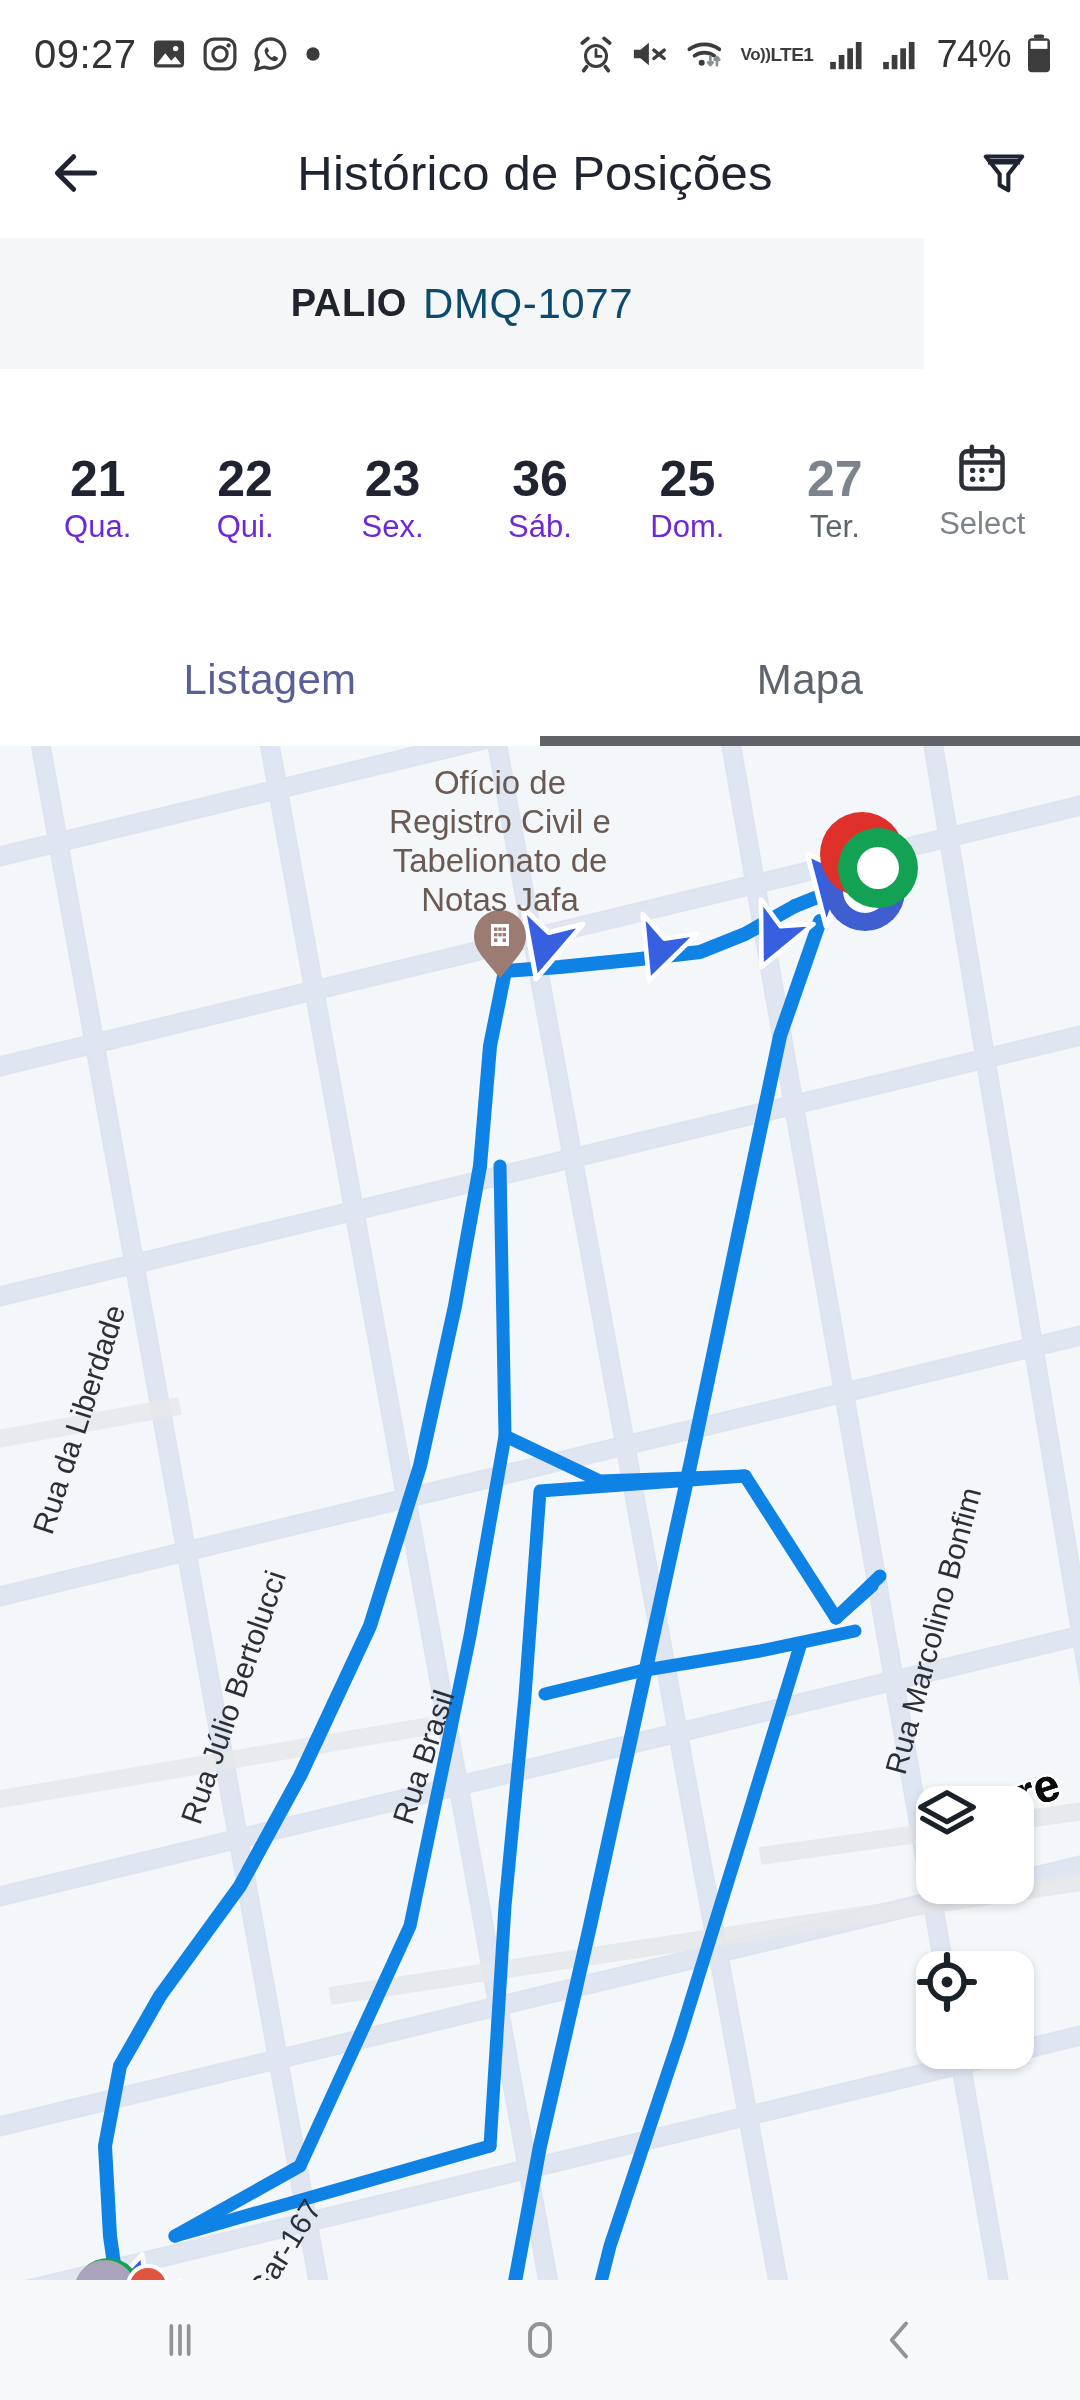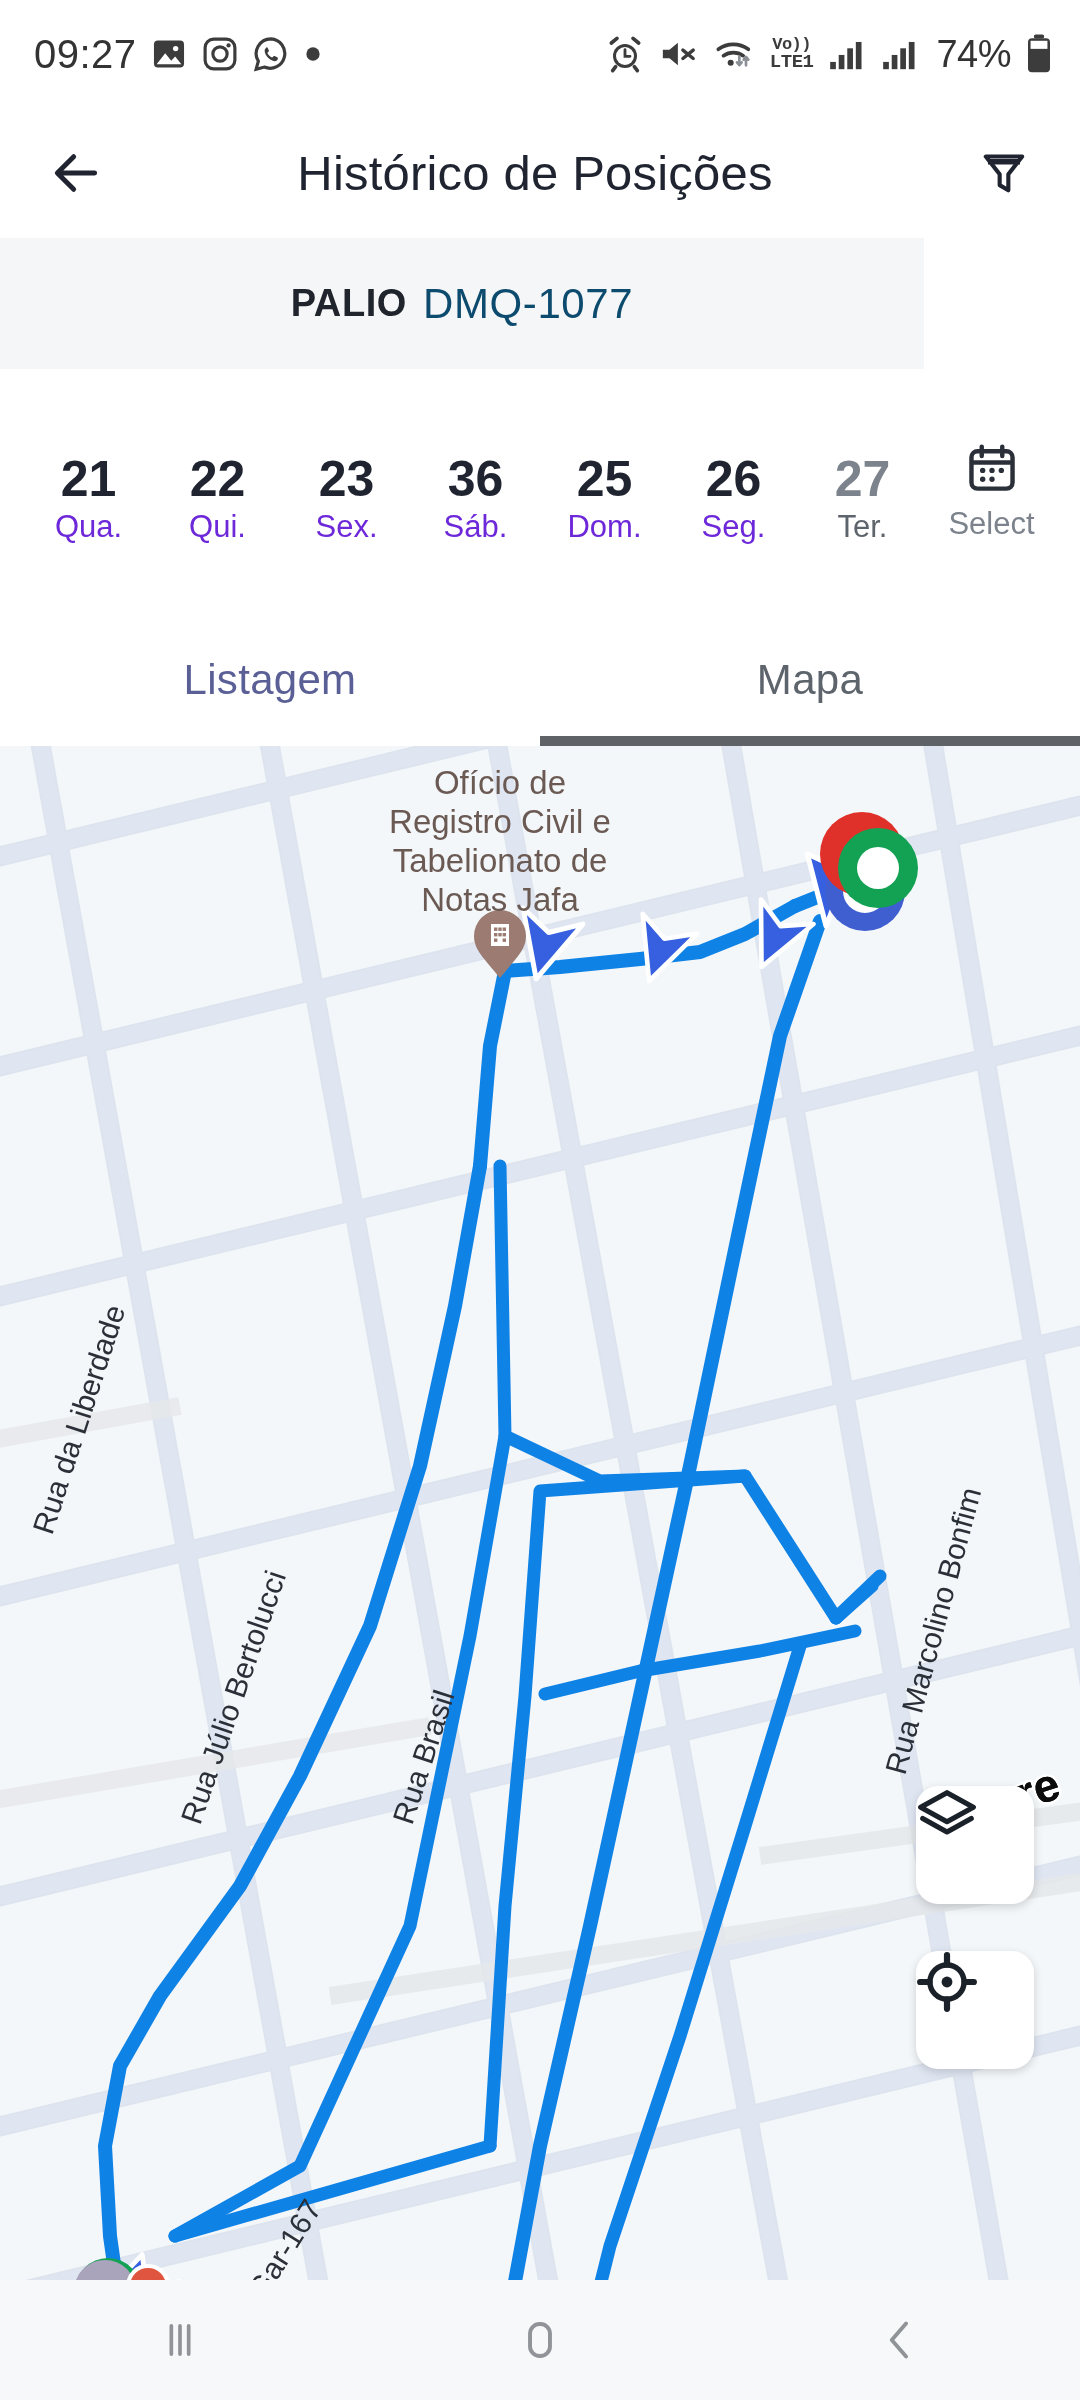--- a/index.html
+++ b/index.html
@@ -15,21 +15,21 @@
   .statusbar {
     position: absolute; top: 0; left: 0; width: 1080px; height: 108px;
     background: #ffffff; display: flex; align-items: center;
     padding: 0 26px 0 34px; color: #3c3c3c;
   }
   .sb-left { display: flex; align-items: center; gap: 13px; flex: 1; }
   .sb-time { font-size: 40px; font-weight: 400; letter-spacing: 0.5px; color: #333; }
   .sb-right { display: flex; align-items: center; gap: 13px; }
   .sb-ico { display: inline-flex; align-items: center; justify-content: center; }
   .sb-batt-txt { font-size: 38px; color: #333; letter-spacing: -0.5px; margin-left: 4px;}
-  .volte { display:flex; flex-direction:column; align-items:center; line-height:1;font-family:Liberation Mono, monospace; }
+  .volte { display:flex; flex-direction:row; align-items:center; line-height:1; }
   .volte span:first-child { font-size: 17px; font-weight: 700; letter-spacing:-0.5px;}
   .volte span:last-child { font-size: 19px; font-weight: 700; letter-spacing:-0.5px;}
 
   
   .appbar {
     position: absolute; top: 108px; left: 0; width: 1080px; height: 130px;
     background: #ffffff; display: flex; align-items: center; padding: 0 40px;
   }
   .appbar-title {
     flex: 1; text-align: center; font-size: 49px; color: #1f2430;
@@ -228,24 +228,20 @@
       <span class="day-num">23</span>
       <span class="day-lbl">Sex.</span>
     </div>
     <div class="day">
       <span class="day-num">36</span>
       <span class="day-lbl">Sáb.</span>
     </div>
     <div class="day">
       <span class="day-num">25</span>
       <span class="day-lbl">Dom.</span>
-    </div>
-    <div class="day">
-      <span class="day-num">26</span>
-      <span class="day-lbl">Seg.</span>
     </div>
     <div class="day dim">
       <span class="day-num">27</span>
       <span class="day-lbl">Ter.</span>
     </div>
     <div class="day select">
       <span>
         <svg width="56" height="56" viewBox="0 0 24 24">
           <rect x="3.2" y="4.4" width="17.6" height="16" rx="2.6" fill="none" stroke="#2b3038" stroke-width="1.9"></rect>
           <path d="M3.2 9.2h17.6" stroke="#2b3038" stroke-width="1.9"></path>

